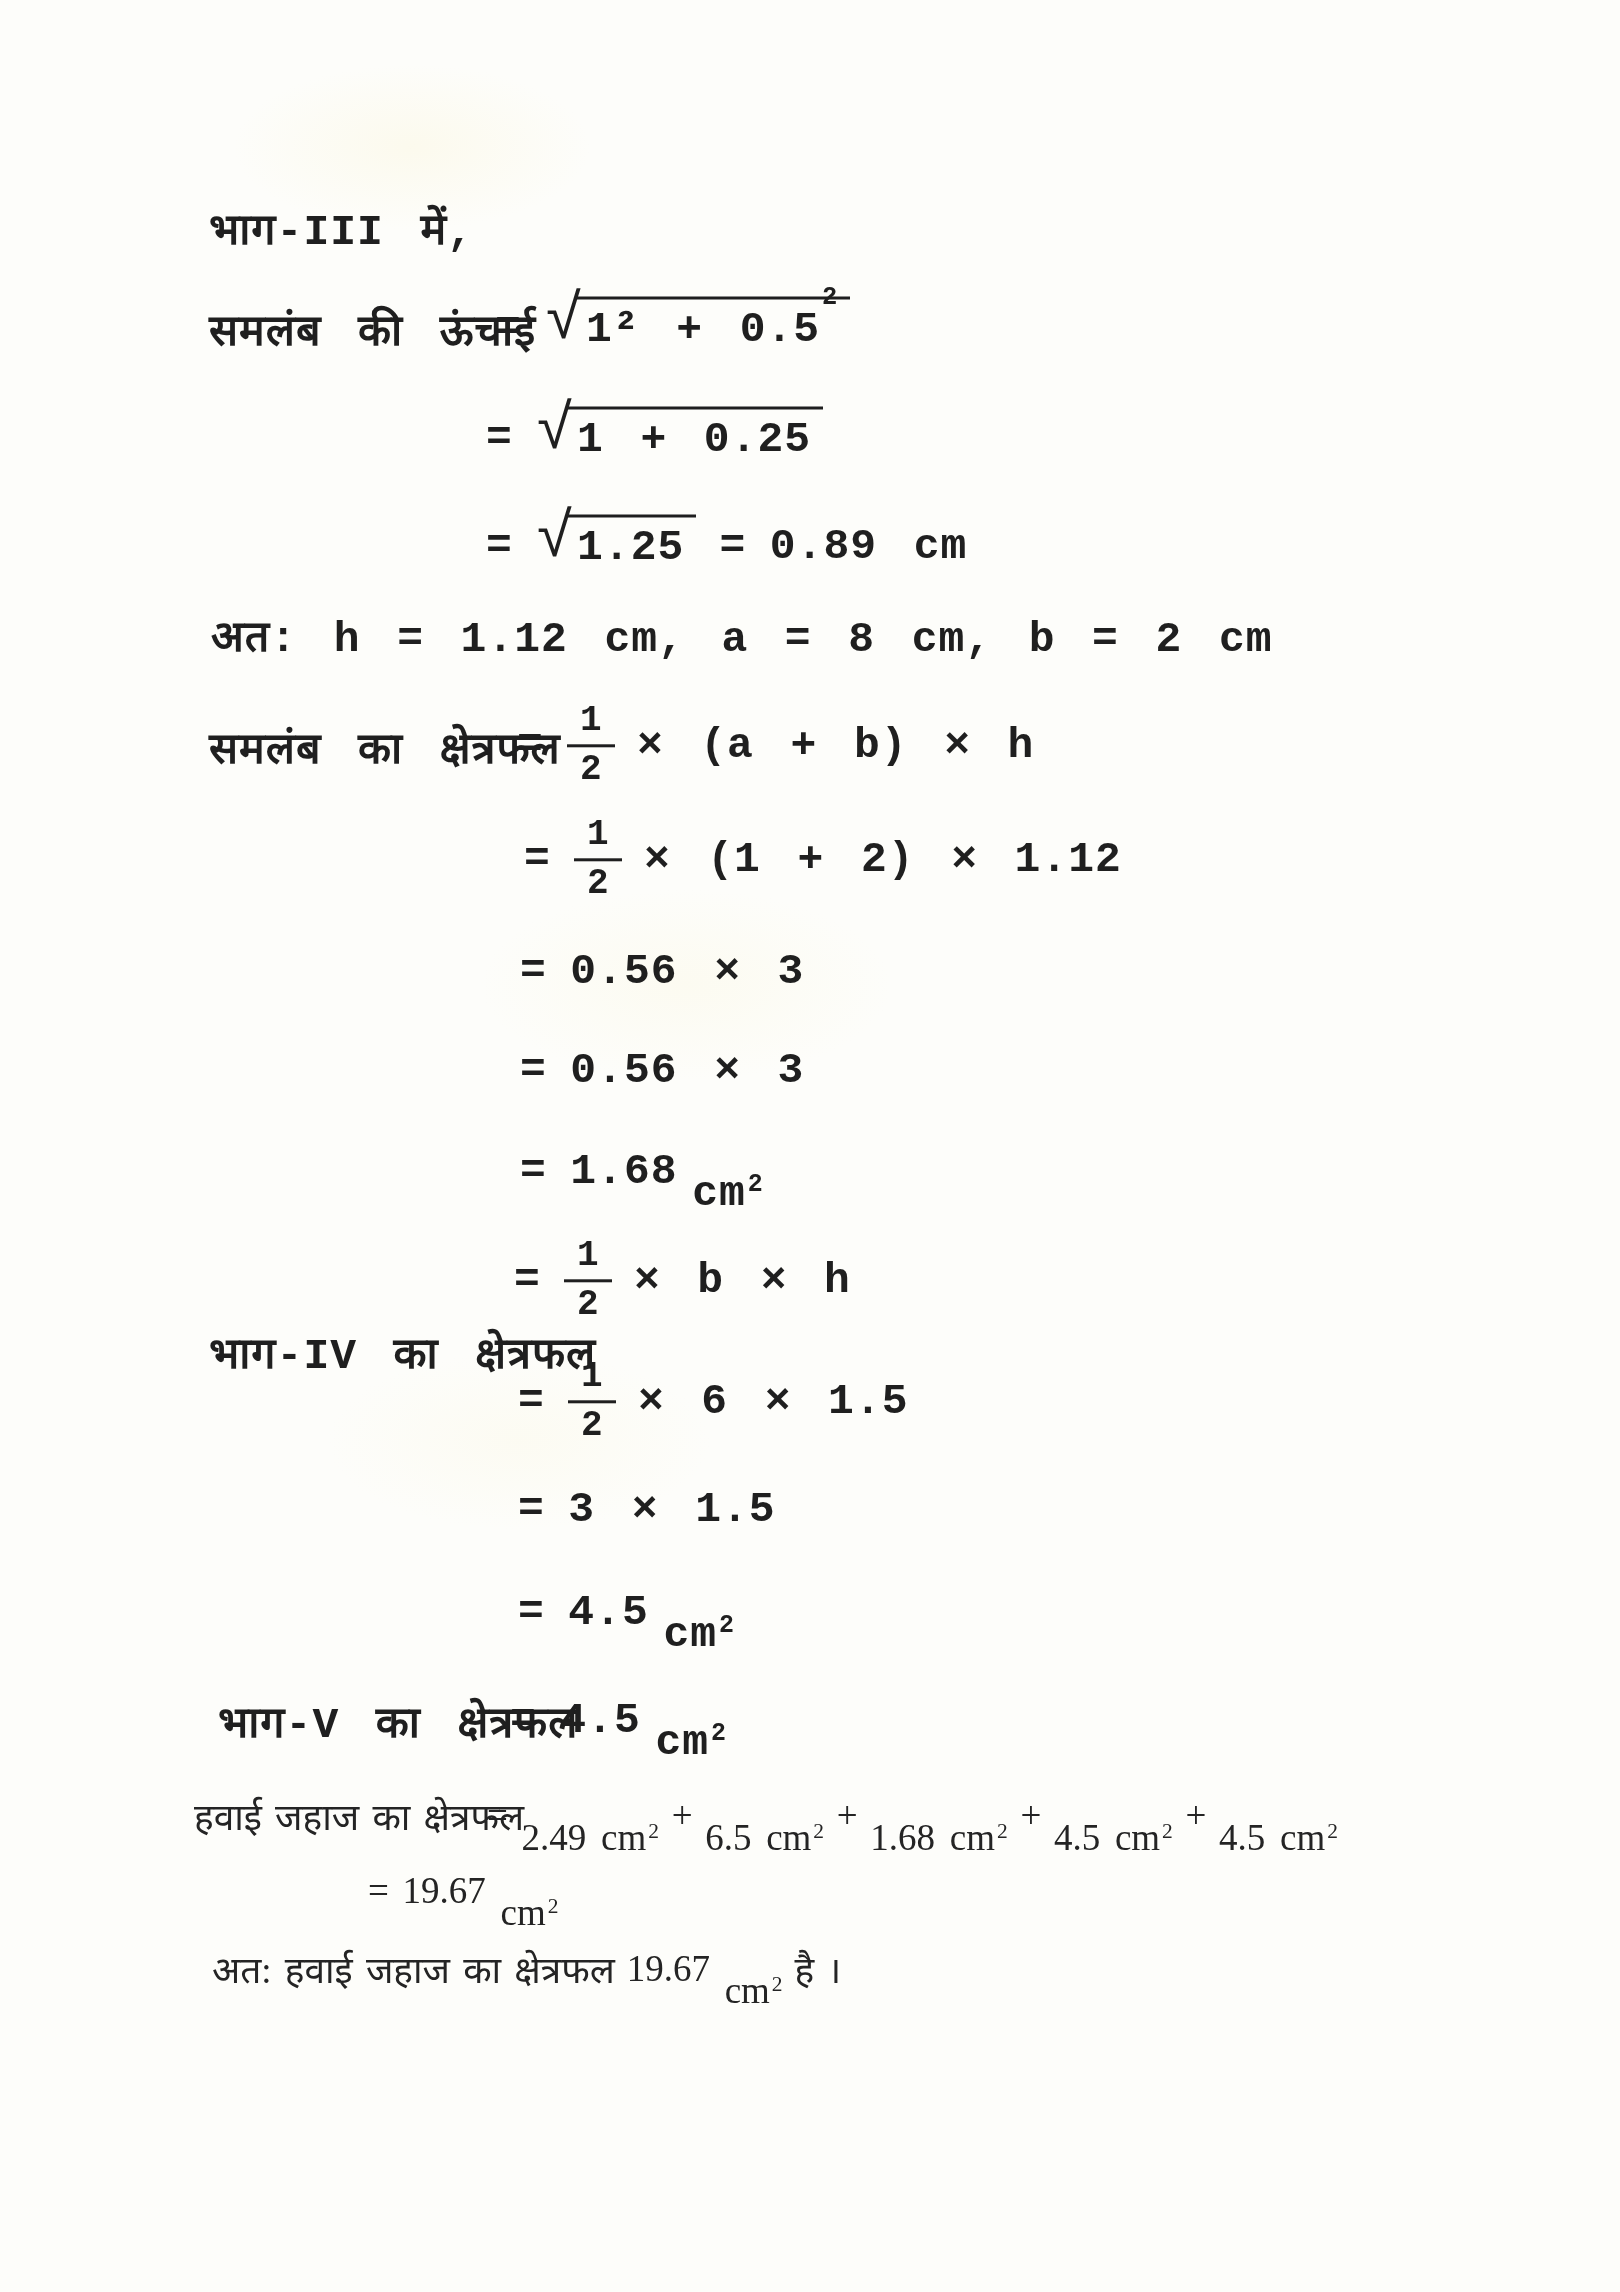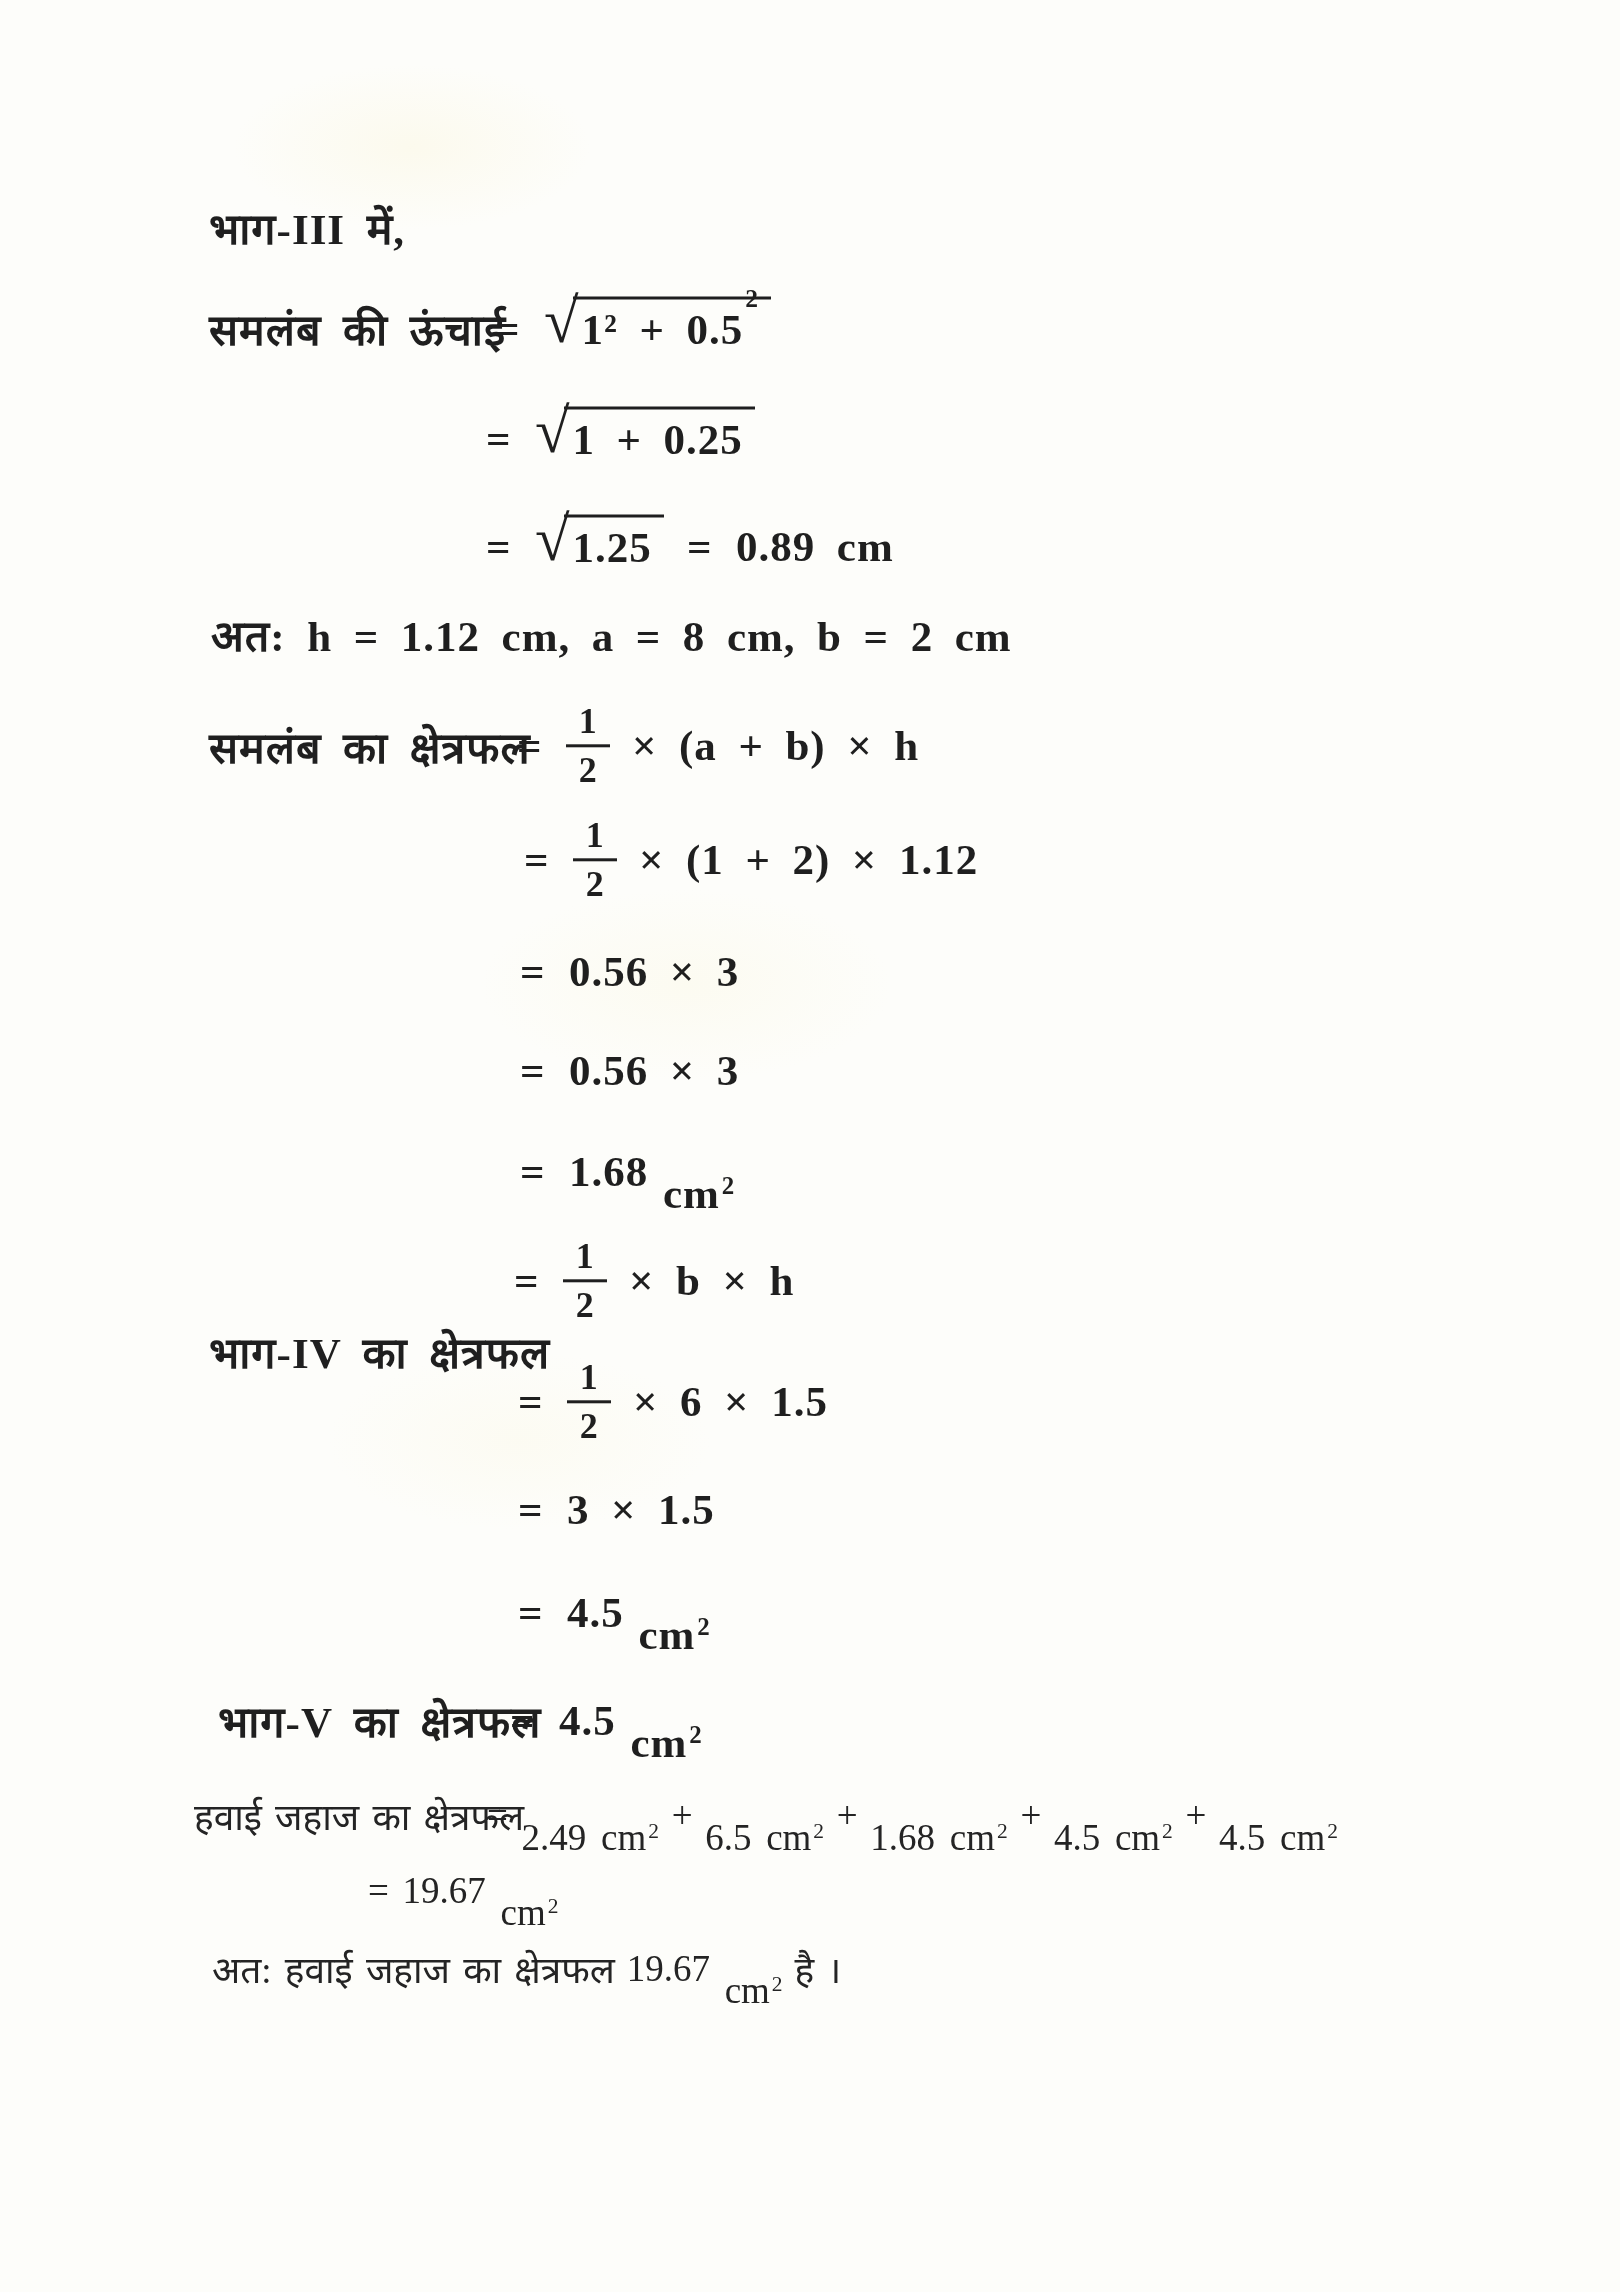--- a/index.html
+++ b/index.html
@@ -15,21 +15,21 @@
     color:#1f1f1f;
     overflow:hidden;
   }
   .line {
     position:absolute;
     transform:translateY(-50%);
     display:flex;
     align-items:center;
     white-space:nowrap;
   }
-  .sans  { font-family:Liberation Serif, serif; font-weight:700; font-size:43px; letter-spacing:1px; word-spacing:9.8px; }
+  .sans  { font-family:Liberation Mono, monospace; font-weight:700; font-size:43px; letter-spacing:1px; word-spacing:9.8px; }
   .serif { font-family:"Liberation Serif", serif; font-weight:400; font-size:37px; letter-spacing:0; word-spacing:3.9px; color:#242424; }
 
   .eq        { margin-right:23.5px; }
   .eq.mid    { margin:0 23.5px; }
   .serif .eq { margin-right:13.7px; }
 
   
   .frac { display:inline-flex; flex-direction:column; align-items:center; font-size:36px; line-height:1.12; margin-right:21.6px; }
   .frac .fn { padding:0 12.7px 2.9px; border-bottom:3.9px solid currentColor; }
   .frac .fd { padding-top:2.9px; }

